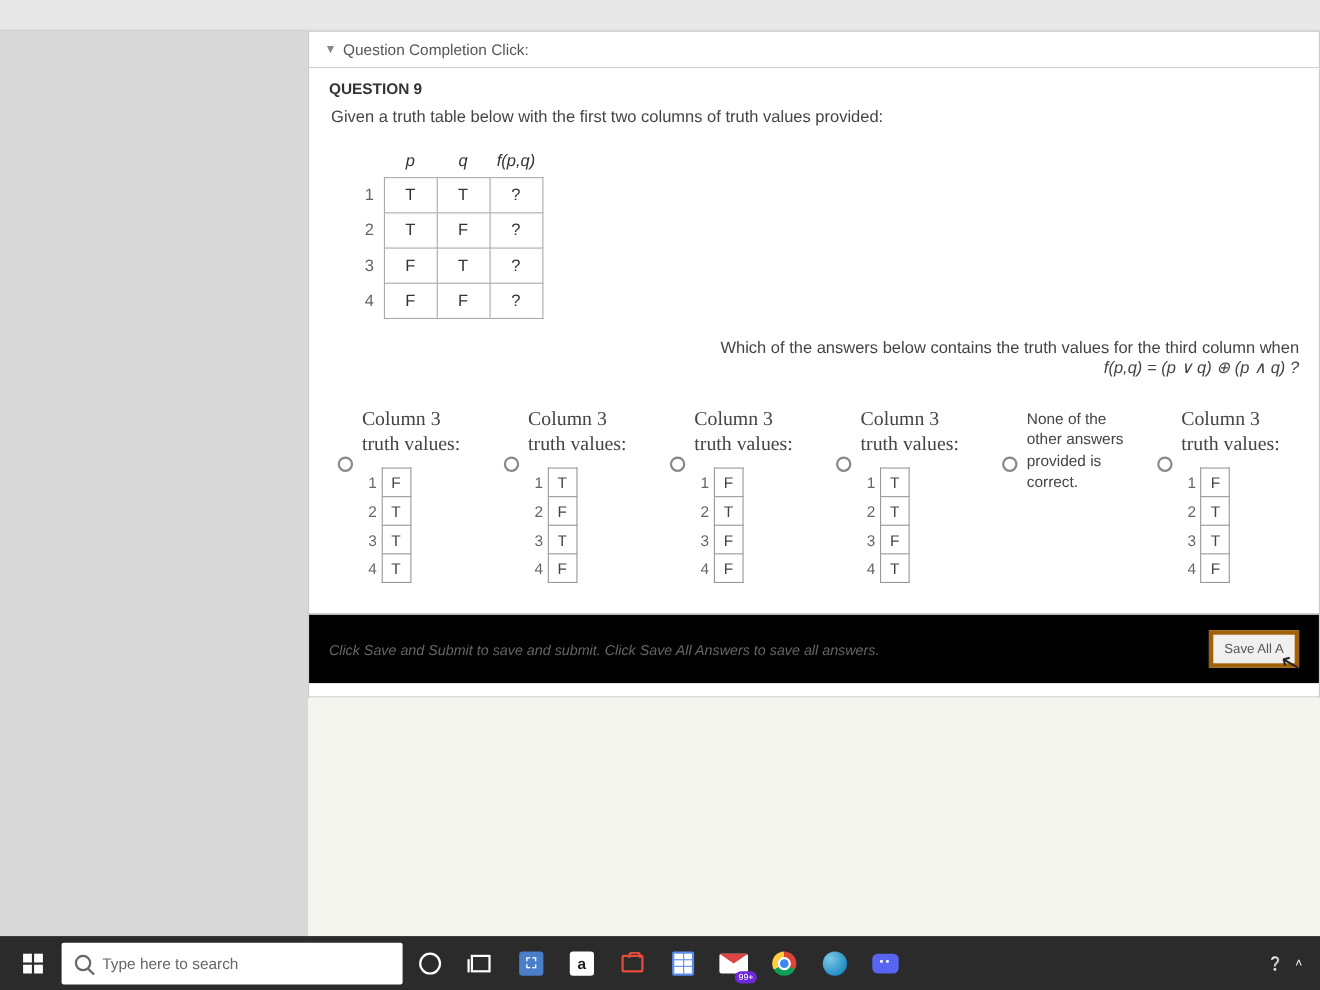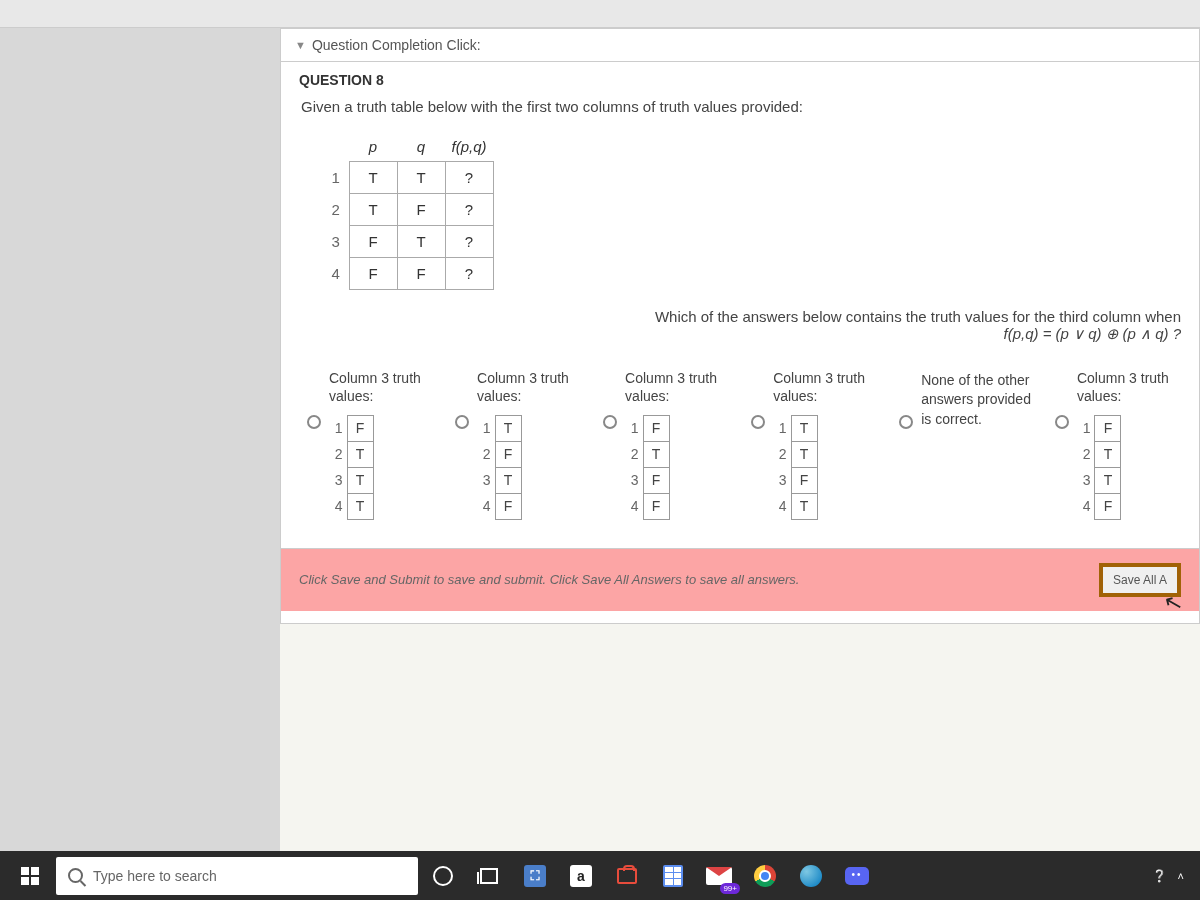--- a/index.html
+++ b/index.html
@@ -87,21 +87,21 @@
   }
   .radio {
     width: 14px; height: 14px;
     border: 2px solid #888;
     border-radius: 50%;
     margin-top: 46px;
     flex-shrink: 0;
     background: #fff;
   }
   .opt-content { }
-  .opt-label { font-size: 14px; line-height: 1.3; margin-bottom: 10px; }
+  .opt-label { font-size: 18px; line-height: 1.3; margin-bottom: 10px; font-family: Liberation Serif, serif; }
   table.mini {
     border-collapse: collapse;
     font-size: 14px;
   }
   table.mini td {
     border: 1px solid #999;
     width: 26px; height: 26px;
     text-align: center;
     background: #fff;
   }
@@ -112,21 +112,21 @@
   .footer-bar {
     border-top: 1px solid #ccc;
     margin-top: 28px;
     padding: 14px 18px;
     display: flex;
     justify-content: space-between;
     align-items: center;
     font-size: 13px;
     color: #666;
     font-style: italic;
-    background:#fca5a5;
+    background:#000000;
   }
   .save-btn {
     font-style: normal;
     background: #f0f0f0;
     border: 4px solid #a16207;
     padding: 6px 10px;
     font-size: 12px;
     color: #555;
     cursor: pointer;
   }
@@ -146,21 +146,21 @@
     color: #fff;
   }
   .win-logo {
     width: 18px; height: 18px;
     display: grid; grid-template-columns: 1fr 1fr; grid-template-rows: 1fr 1fr; gap: 2px;
   }
   .win-logo span { background: #fff; }
   .search-box {
     background: #fff;
     height: 38px;
-    width: 362px;
+    width: 310px;
     display: flex;
     align-items: center;
     padding: 0 12px;
     gap: 10px;
     color: #666;
     font-size: 14px;
     border-radius: 2px;
   }
   .search-icon {
     width: 15px; height: 15px;
@@ -220,21 +220,21 @@
 <div class="browser-top"></div>
 
 <div class="content-wrap">
 
   <div class="status-bar">
     <span class="chev">▼</span>
     <span>Question Completion Click:</span>
   </div>
 
   <div class="question-panel">
-    <div class="q-header">QUESTION 8</div>
+    <div class="q-header">QUESTION 9</div>
     <div class="q-body">
       <div class="instr">Given a truth table below with the first two columns of truth values provided:</div>
 
       <table class="truth">
         <tbody>
             <tr>
           <th></th>
           <th>p</th>
           <th>q</th>
           <th>f(p,q)</th>

